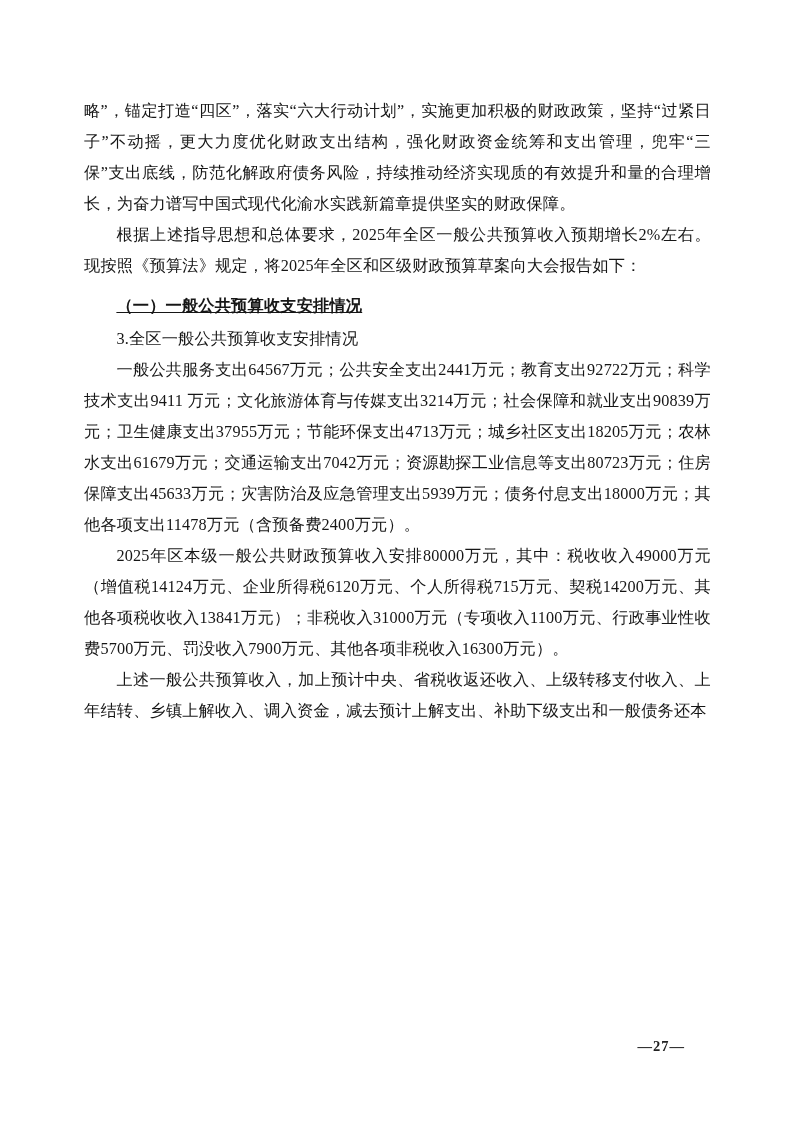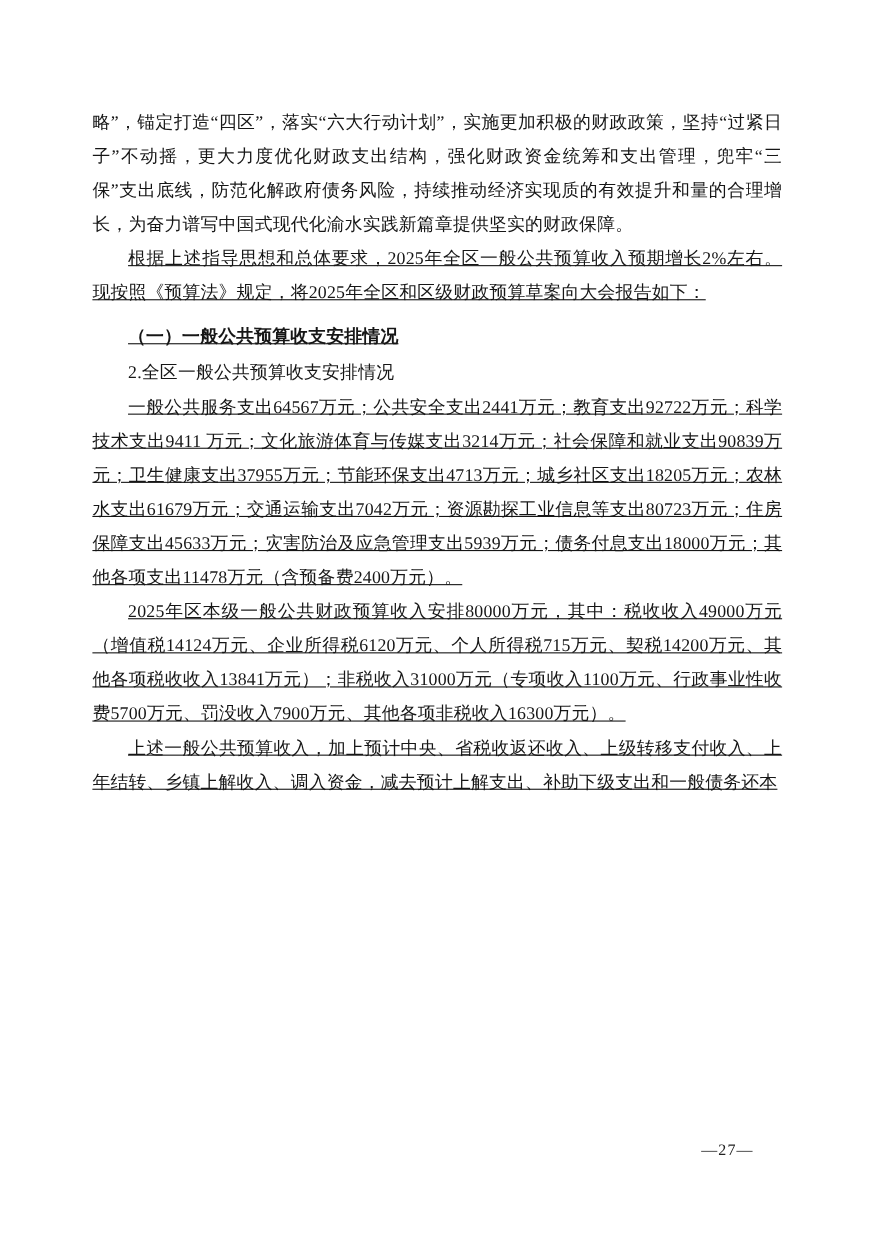--- a/index.html
+++ b/index.html
@@ -32,48 +32,48 @@
     line-height: 31px;
     text-align: justify;
     text-justify: inter-ideograph;
     letter-spacing: 0.2px;
   }
   .content p {
     margin: 0;
   }
   .para-indent {
     text-indent: 2em;
-    text-decoration: underline;
   }
   .section-heading {
     font-weight: bold;
     text-indent: 2em;
     margin-top: 9px !important;
     margin-bottom: 2px !important;
     text-decoration: underline;
   }
   .subsection-heading {
     text-indent: 2em;
   }
   .page-number {
     position: absolute;
     top: 1038px;
     right: 92px;
     font-size: 14.5px;
     letter-spacing: 1px;
     color: #222222;
+    font-weight: bold;
   }
 </style>
 </head>
 <body>
 
 <div class="page">
   <div class="content">
     <p>略”，锚定打造“四区”，落实“六大行动计划”，实施更加积极的财政政策，坚持“过紧日子”不动摇，更大力度优化财政支出结构，强化财政资金统筹和支出管理，兜牢“三保”支出底线，防范化解政府债务风险，持续推动经济实现质的有效提升和量的合理增长，为奋力谱写中国式现代化渝水实践新篇章提供坚实的财政保障。</p>
     <p class="para-indent">根据上述指导思想和总体要求，2025年全区一般公共预算收入预期增长2%左右。现按照《预算法》规定，将2025年全区和区级财政预算草案向大会报告如下：</p>
     <p class="section-heading">（一）一般公共预算收支安排情况</p>
-    <p class="subsection-heading">2.全区一般公共预算收支安排情况</p>
+    <p class="subsection-heading">3.全区一般公共预算收支安排情况</p>
     <p class="para-indent">一般公共服务支出64567万元；公共安全支出2441万元；教育支出92722万元；科学技术支出9411 万元；文化旅游体育与传媒支出3214万元；社会保障和就业支出90839万元；卫生健康支出37955万元；节能环保支出4713万元；城乡社区支出18205万元；农林水支出61679万元；交通运输支出7042万元；资源勘探工业信息等支出80723万元；住房保障支出45633万元；灾害防治及应急管理支出5939万元；债务付息支出18000万元；其他各项支出11478万元（含预备费2400万元）。</p>
     <p class="para-indent">2025年区本级一般公共财政预算收入安排80000万元，其中：税收收入49000万元（增值税14124万元、企业所得税6120万元、个人所得税715万元、契税14200万元、其他各项税收收入13841万元）；非税收入31000万元（专项收入1100万元、行政事业性收费5700万元、罚没收入7900万元、其他各项非税收入16300万元）。</p>
     <p class="para-indent">上述一般公共预算收入，加上预计中央、省税收返还收入、上级转移支付收入、上年结转、乡镇上解收入、调入资金，减去预计上解支出、补助下级支出和一般债务还本</p>
   </div>
   <div class="page-number">—27—</div>
 </div>
 
 </body></html>

